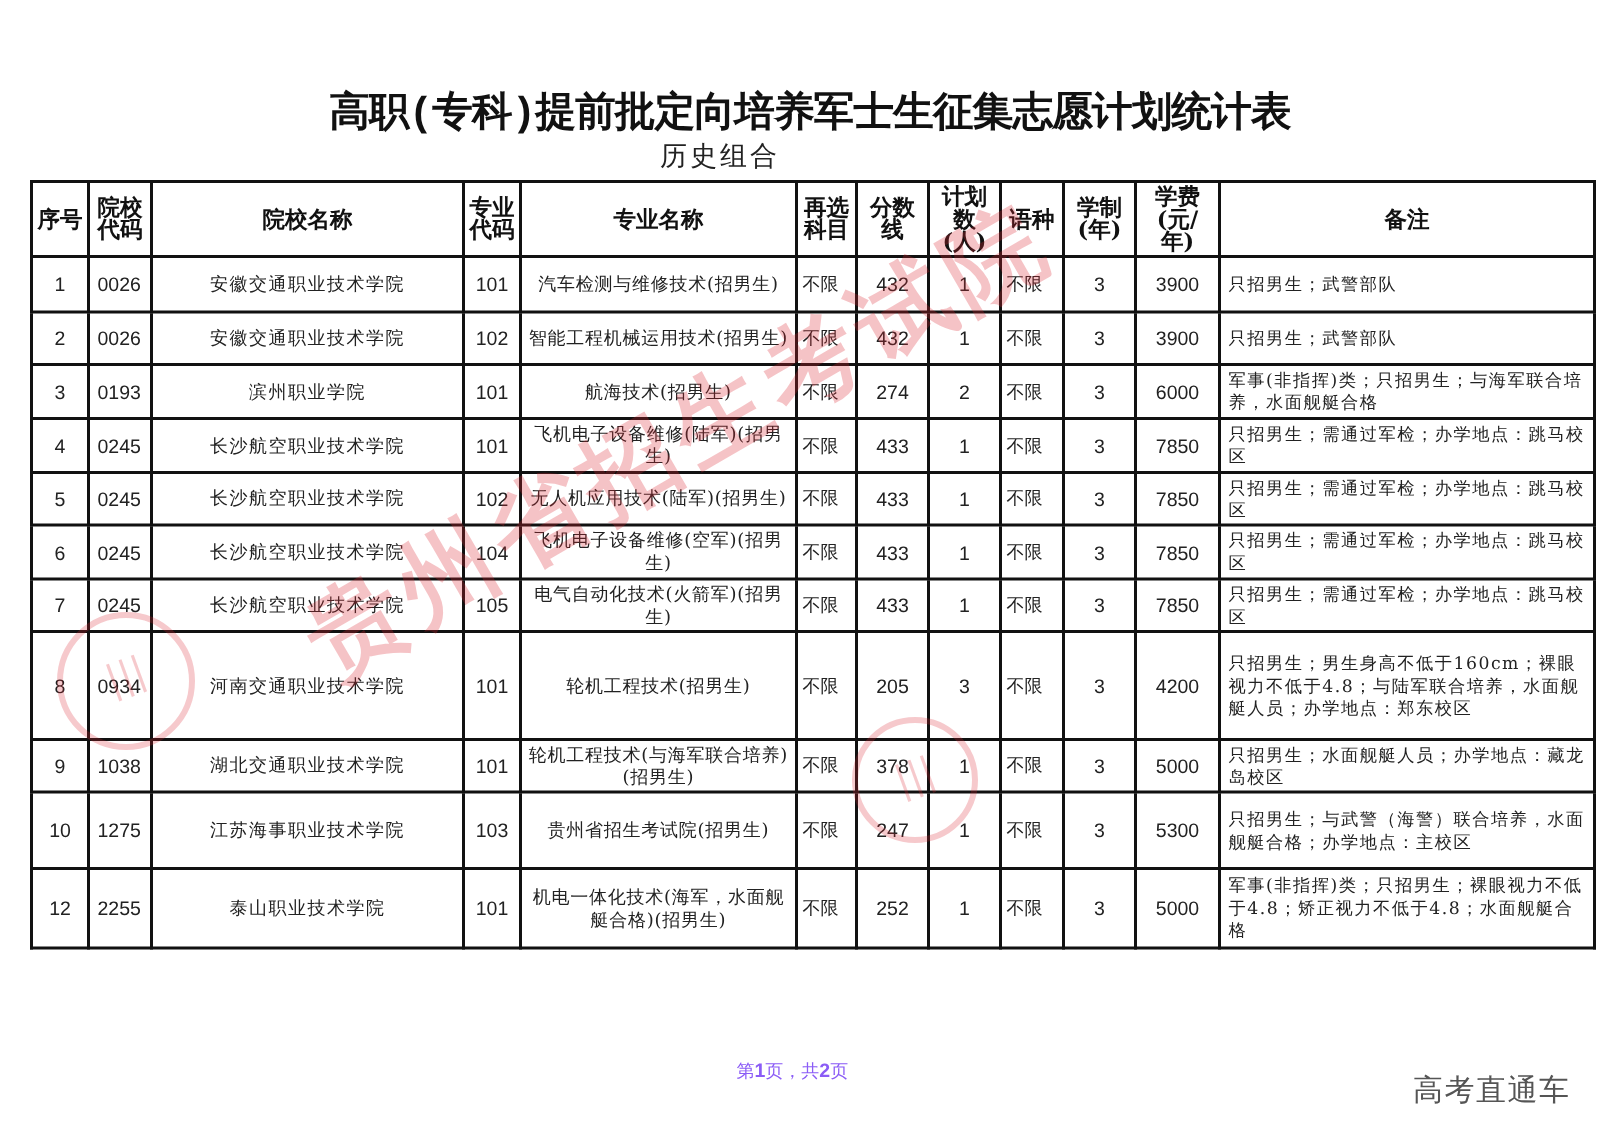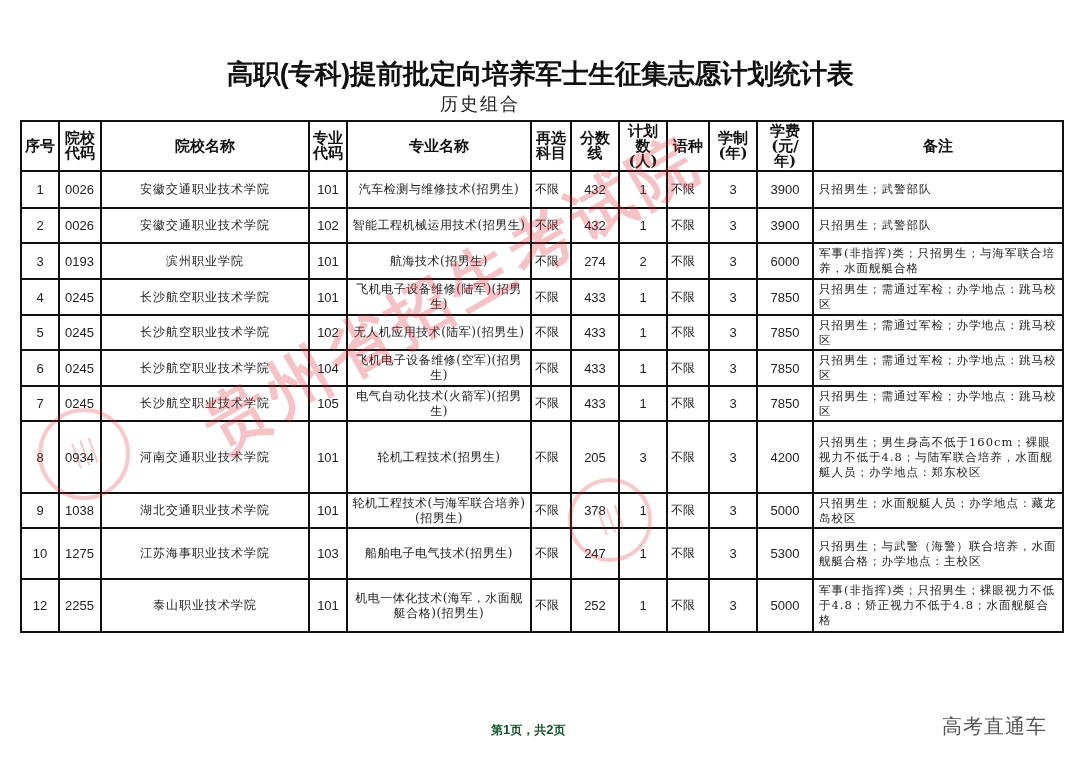--- a/index.html
+++ b/index.html
@@ -1,34 +1,34 @@
 <!DOCTYPE html>
 <html><head>
 <meta charset="utf-8">
 <style>
   html, body { margin:0; padding:0; background:#ffffff; }
   body { width:1080px; height:764px; position:relative; overflow:hidden;
          font-family:"DejaVu Serif","Liberation Serif",serif; color:#222; }
   .title { position:absolute; left:0; top:56px; width:1080px; text-align:center;
-           font-family:Liberation Sans, sans-serif; font-weight:bold;
+           font-family:Liberation Mono, monospace; font-weight:bold;
            font-size:27px; letter-spacing:-0.5px; color:#111; }
   .subtitle { position:absolute; left:0; top:92px; width:960px; text-align:center;
               font-size:18px; color:#222; letter-spacing:2px; }
   table.grid { position:absolute; left:20px; top:120px; border-collapse:collapse;
                table-layout:fixed; width:1042px; }
   table.grid td, table.grid th { border:2px solid #111; padding:0 3px; text-align:center;
                vertical-align:middle; font-size:12px; line-height:15px; overflow:hidden; }
   table.grid th { font-weight:bold; font-size:15px; height:48px; color:#111; }
   table.grid td.num { font-family:"Liberation Sans","DejaVu Sans",sans-serif; font-size:13px; }
   table.grid td.left { text-align:left; }
   table.grid td.code { text-align:left; padding-left:5px; }
   table.grid td.note { text-align:left; padding-left:5px; letter-spacing:1px; font-size:11.5px; }
   table.grid td.major { letter-spacing:0.5px; font-size:12px;border-radius:15px; }
   table.grid td.school { letter-spacing:1px; font-size:12px; }
-  .footer { position:absolute; top:722px; left:491px; font-size:12px; color:#14532d;font-weight:bold; }
+  .footer { position:absolute; top:706px; left:491px; font-size:12px; color:#8b5cf6; }
   .footer b { font-family:"Liberation Sans",sans-serif; font-size:13px; }
   .brand { position:absolute; top:713px; left:942px; font-family:"DejaVu Sans","Liberation Sans",sans-serif;
            font-size:20px; color:#555; letter-spacing:1px; }
   .wm { position:absolute; pointer-events:none; color:rgba(220,40,50,0.28); font-weight:bold;
         font-family:"DejaVu Serif",serif; white-space:nowrap; }
   .wm-text { left:210px; top:390px; font-size:64px; transform:rotate(-30deg); transform-origin:left center; letter-spacing:6px; }
   .seal { position:absolute; border:4px solid rgba(220,40,50,0.25); border-radius:50%; pointer-events:none; }
   .seal::after { content:"|||"; position:absolute; left:0; right:0; top:28%; text-align:center;
                  color:rgba(220,40,50,0.25); font-size:26px; transform:rotate(-20deg); }
 </style>
@@ -195,21 +195,21 @@
       <td class="left">不限</td>
       <td class="num">3</td>
       <td class="num">5000</td>
       <td class="note">只招男生；水面舰艇人员；办学地点：藏龙岛校区</td>
     </tr>
     <tr style="height:51px">
       <td class="num">10</td>
       <td class="num code">1275</td>
       <td class="school">江苏海事职业技术学院</td>
       <td class="num">103</td>
-      <td class="major">船舶电子电气技术(招男生)</td>
+      <td class="major">贵州省招生考试院(招男生)</td>
       <td class="left">不限</td>
       <td class="num">247</td>
       <td class="num">1</td>
       <td class="left">不限</td>
       <td class="num">3</td>
       <td class="num">5300</td>
       <td class="note">只招男生；与武警（海警）联合培养，水面舰艇合格；办学地点：主校区</td>
     </tr>
     <tr style="height:53px">
       <td class="num">12</td>

